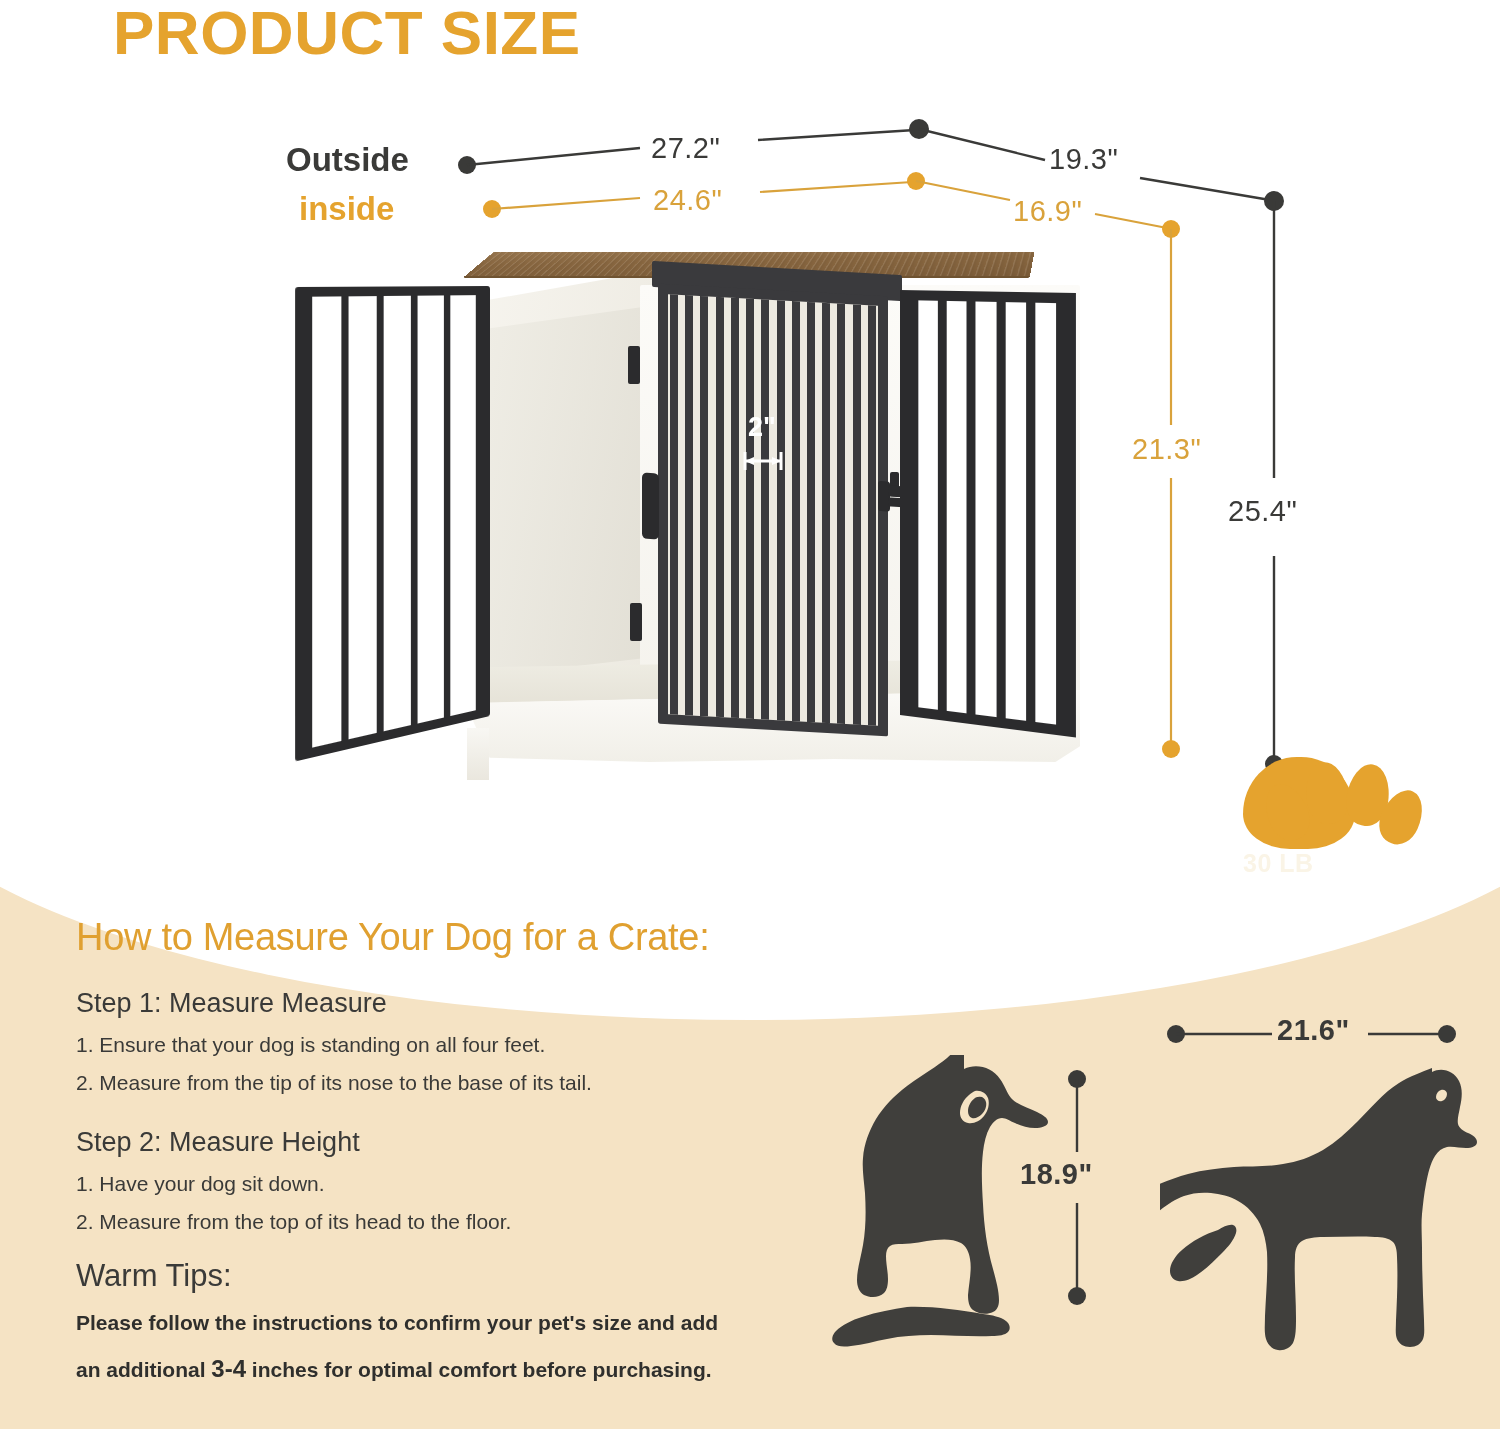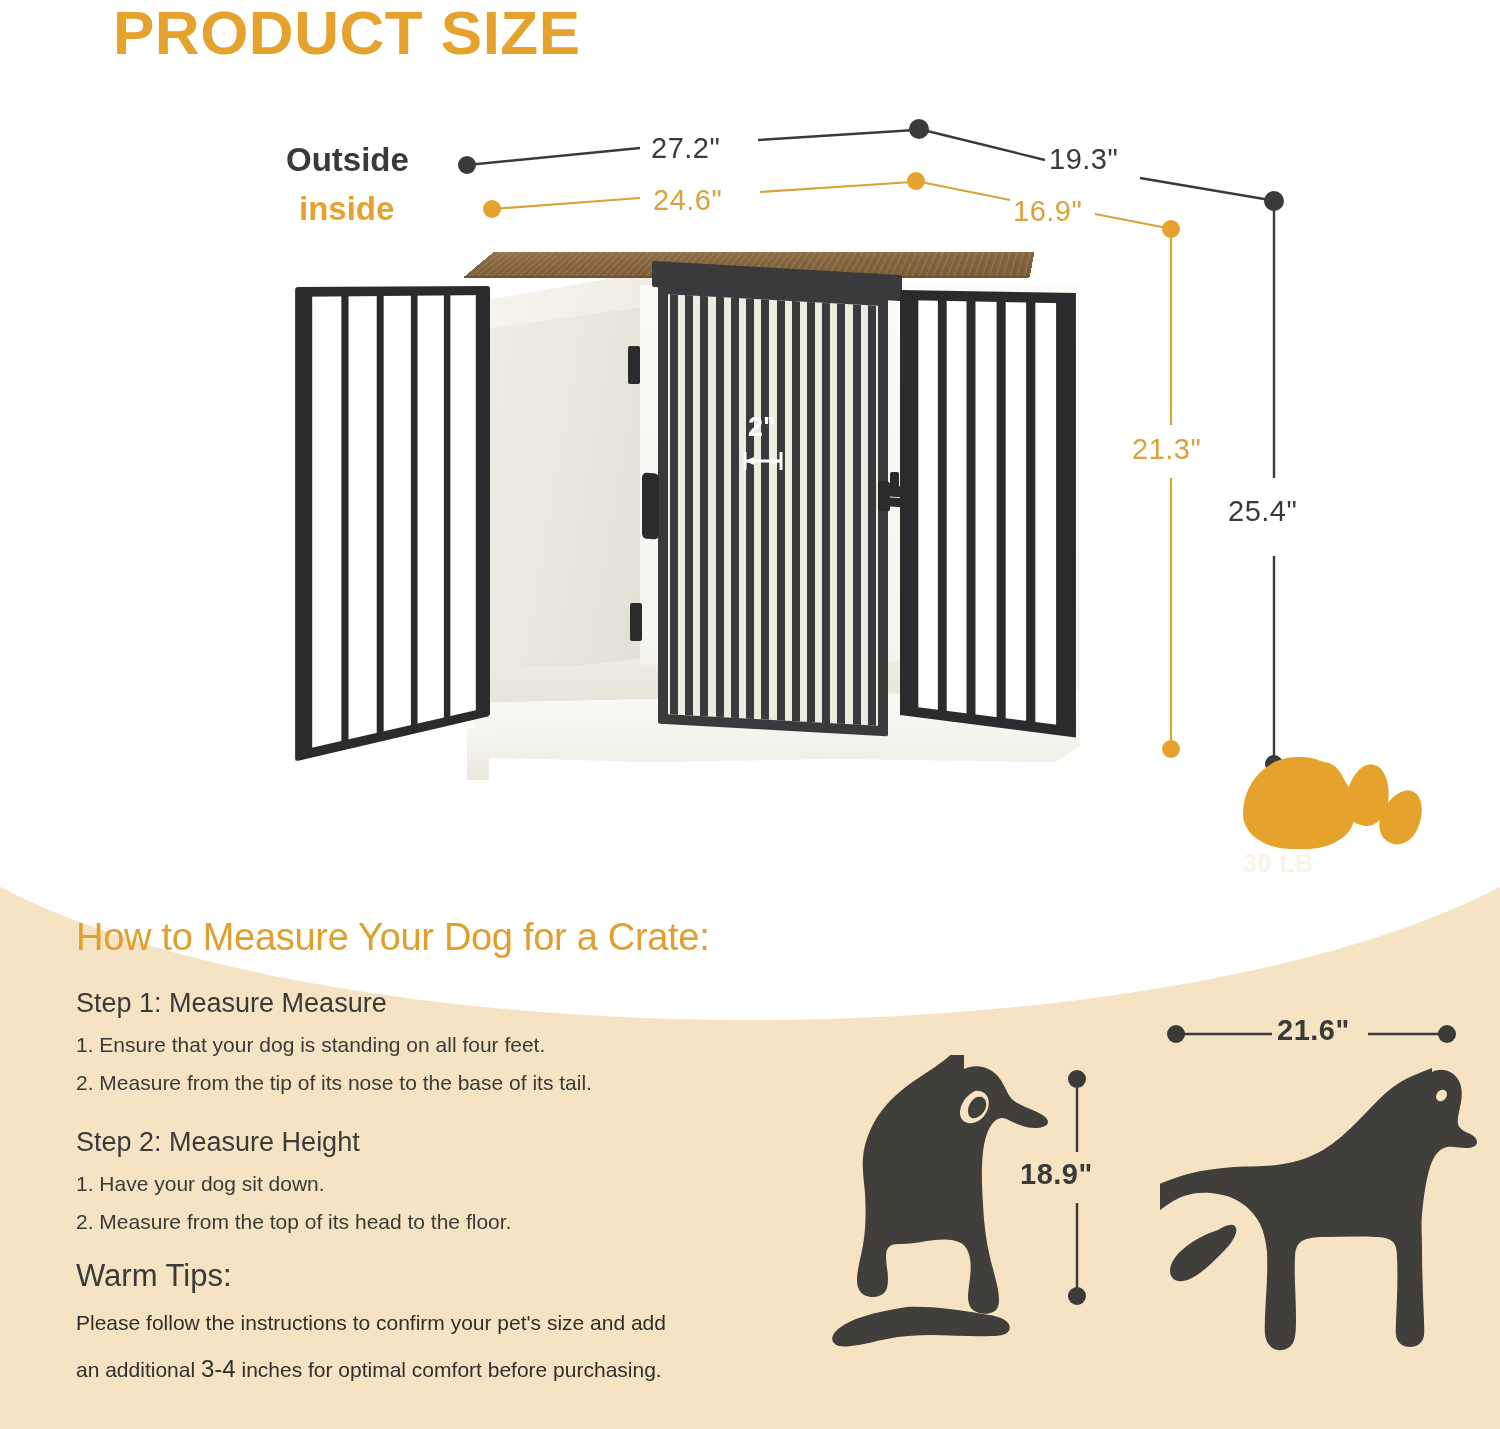--- a/index.html
+++ b/index.html
@@ -38,21 +38,21 @@
     position:absolute; font-size:27px; color:#3A3A38; font-weight:400;
   }
   .step-line{
     position:absolute; font-size:21px; color:#3A3A38; font-weight:400;
   }
   .tips-head{
     position:absolute; left:76px; top:1258px;
     font-size:31px; color:#3A3A38;
   }
   .tips-line{
-    position:absolute; font-size:21px; color:#2F2F2D; font-weight:normal;
+    position:absolute; font-size:21px; color:#2F2F2D; font-weight:bold;
   }
   .tips-line .big{ font-size:24px; }
 
   
   .lbl-outside{
     position:absolute; left:286px; top:141px;
     font-size:33px; color:#3A3A38; font-weight:600;
   }
   .lbl-inside{
     position:absolute; left:299px; top:190px;

